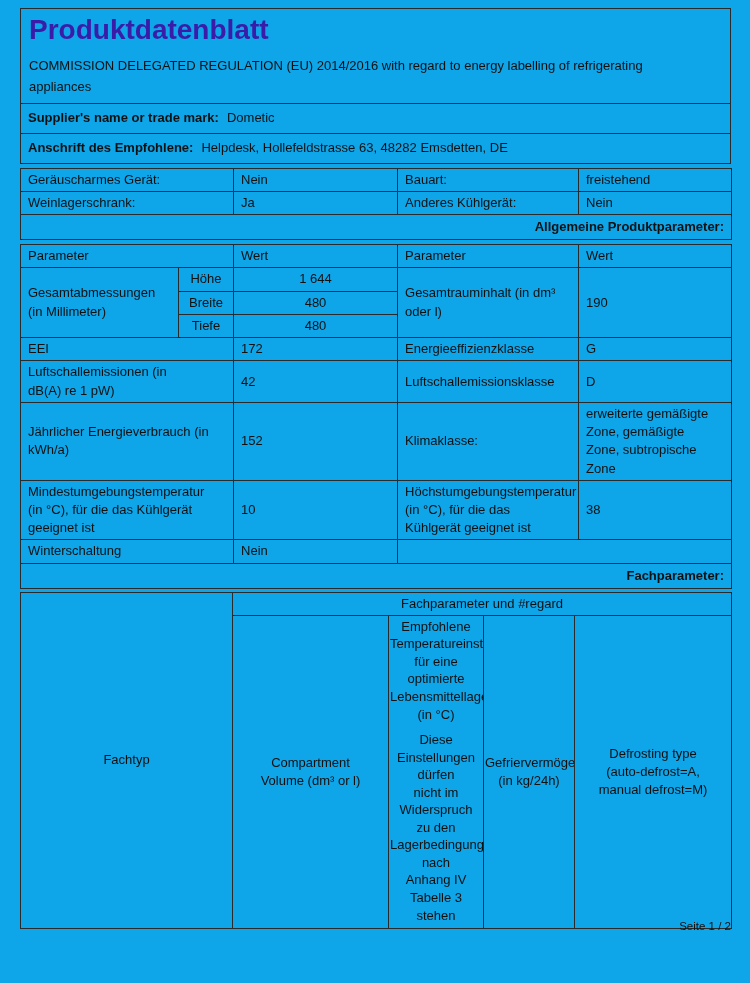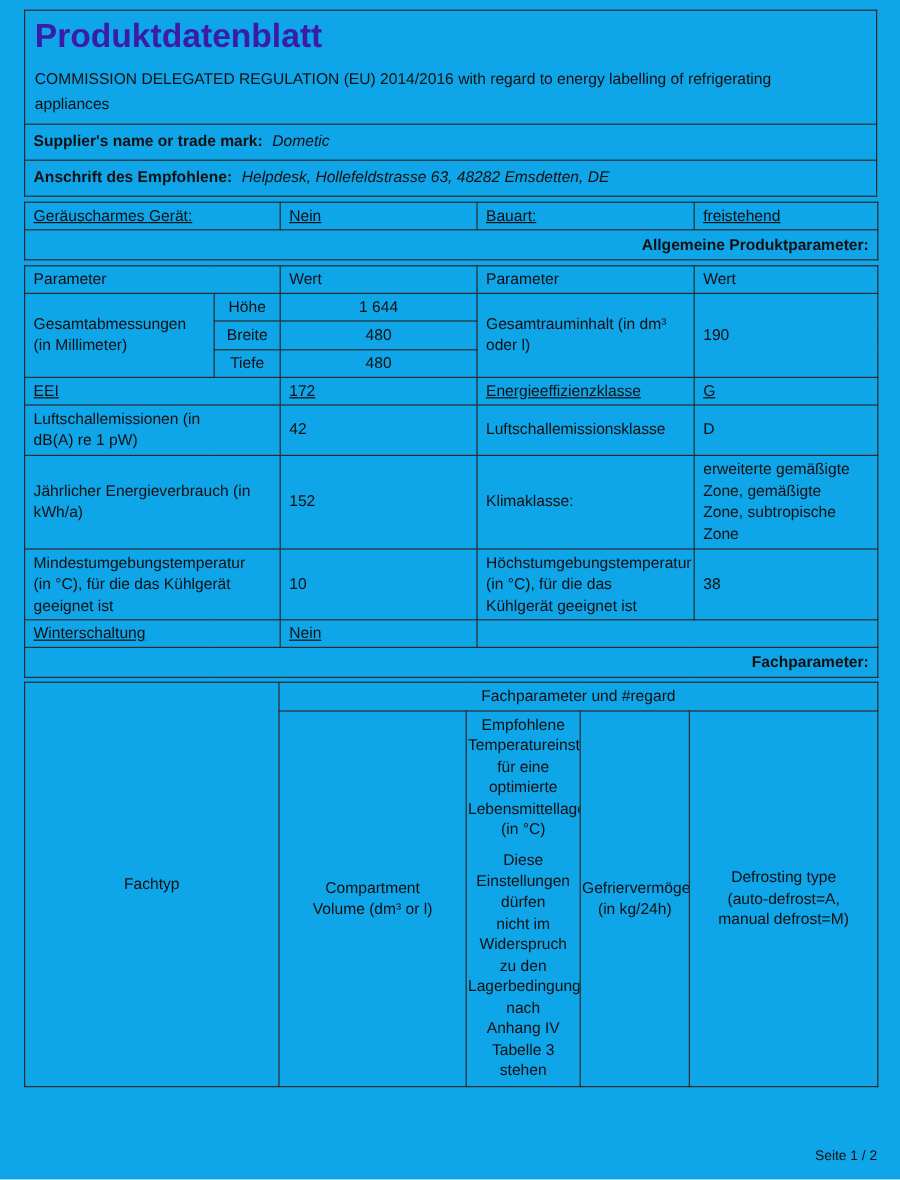--- a/index.html
+++ b/index.html
@@ -49,27 +49,27 @@
     line-height: 1.15;
   }
   .regulation {
     margin: 10px 0 0 0;
     font-size: 13px;
     line-height: 1.6;
     white-space: pre-line;
   }
   .info-row td { height: 30px; }
   .info-label { font-weight: bold; }
-  .info-value { margin-left: 8px; font-style: italic; }
+  .info-value { margin-left: 8px; }
   .section-row td { font-weight: bold; height: 23px; }
 
   
   .h19 td { height: 19px; }
   .h20 { height: 20px; text-align: center; }
-  .h21 { height: 21px; text-decoration: underline; }
+  .h21 { height: 21px; }
   .h25 td { height: 25px; font-weight: bold; text-align: right; }
   .h42 { height: 42px; }
   .h55 { height: 55px; }
   .h76 { height: 76px; }
 
   .pre { white-space: pre-line; }
 
   
   .ctable td {
     text-align: center;
@@ -78,21 +78,21 @@
   .ctable .fachtyp-cell { vertical-align: middle; }
   .ctable .ghead { height: 21px; }
   .ctable .bigrow { height: 313px; }
   .temp-cell { vertical-align: top; padding-top: 3px; }
   .temp-cell .p2 { margin-top: 8px; }
   .ctable .pre { line-height: 1.35; }
 
   .footer {
     position: absolute;
     left: 20px;
-    top: 958px;
+    top: 920px;
     width: 711px;
     text-align: right;
     font-size: 11.5px;
     color: #111;
   }
 </style>
 </head>
 <body>
 
 <div class="page">
@@ -126,20 +126,26 @@
           <col style="width:164px">
           <col style="width:181px">
           <col style="width:153px">
         </colgroup>
       <tbody>
           <tr>
         <td class="h21">Geräuscharmes Gerät:</td>
         <td class="h21">Nein</td>
         <td class="h21">Bauart:</td>
         <td class="h21">freistehend</td>
+      </tr>
+      <tr>
+        <td class="h21">Weinlagerschrank:</td>
+        <td class="h21">Ja</td>
+        <td class="h21">Anderes Kühlgerät:</td>
+        <td class="h21">Nein</td>
       </tr>
       <tr class="h25">
         <td colspan="4">Allgemeine Produktparameter:</td>
       </tr>
     </tbody>
       </table>
 
     <table class="gap4">
       <colgroup>
           <col style="width:158px">

